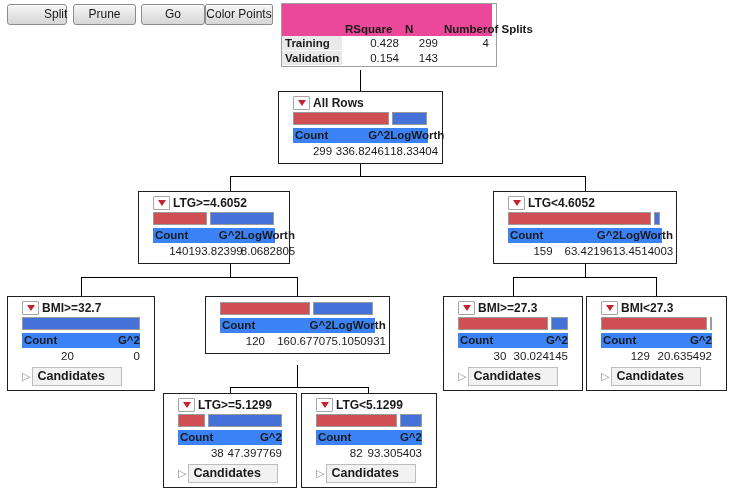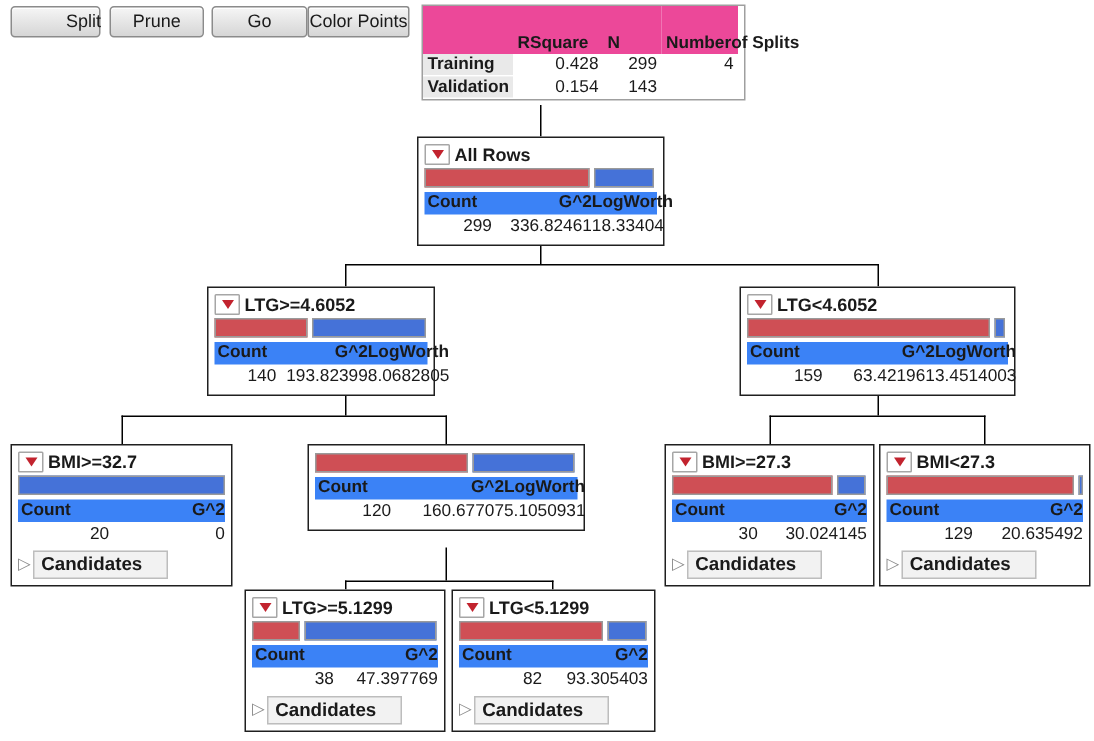--- a/index.html
+++ b/index.html
@@ -23,21 +23,21 @@
   .sgrid{display:grid;grid-template-columns:60px 60px 39px 51px;}
   .scell{padding:1px 3px;white-space:nowrap;box-sizing:border-box;}
   .shead{background:#ec4899;font-weight:bold;display:flex;flex-direction:row;
          justify-content:flex-start;align-items:flex-end;min-height:32px;}
   .shead.blank{align-items:flex-start;}
   .slabel{background:#e9e9e9;border-bottom:1px solid #fff;font-weight:bold;}
   .snum{text-align:right;}
 
   
   .node{position:absolute;background:#fff;border:1px solid #1f1f1f;
-        padding:3px 4px 4px;box-sizing:border-box;font-size:11.5px;}
+        padding:3px 14px 4px;box-sizing:border-box;font-size:11.5px;}
   .node-title{display:flex;align-items:center;gap:3px;height:15px;
               font-weight:bold;font-size:12px;white-space:nowrap;}
   .menu-btn{width:15px;height:12px;flex:0 0 15px;border:1px solid #a6a6a6;background:#fff;
             display:inline-flex;align-items:center;justify-content:center;border-radius:1px;}
   .tri-down{width:0;height:0;border-left:4px solid transparent;
             border-right:4px solid transparent;border-top:6px solid #c2232e;}
   .bar{display:flex;gap:3px;height:13px;margin:2px 0 3px;}
   .seg{height:100%;box-sizing:border-box;border:1px solid #9a9a9a;}
   .seg-red{background:#cf4f55;}
   .seg-blue{background:#4572d8;}

